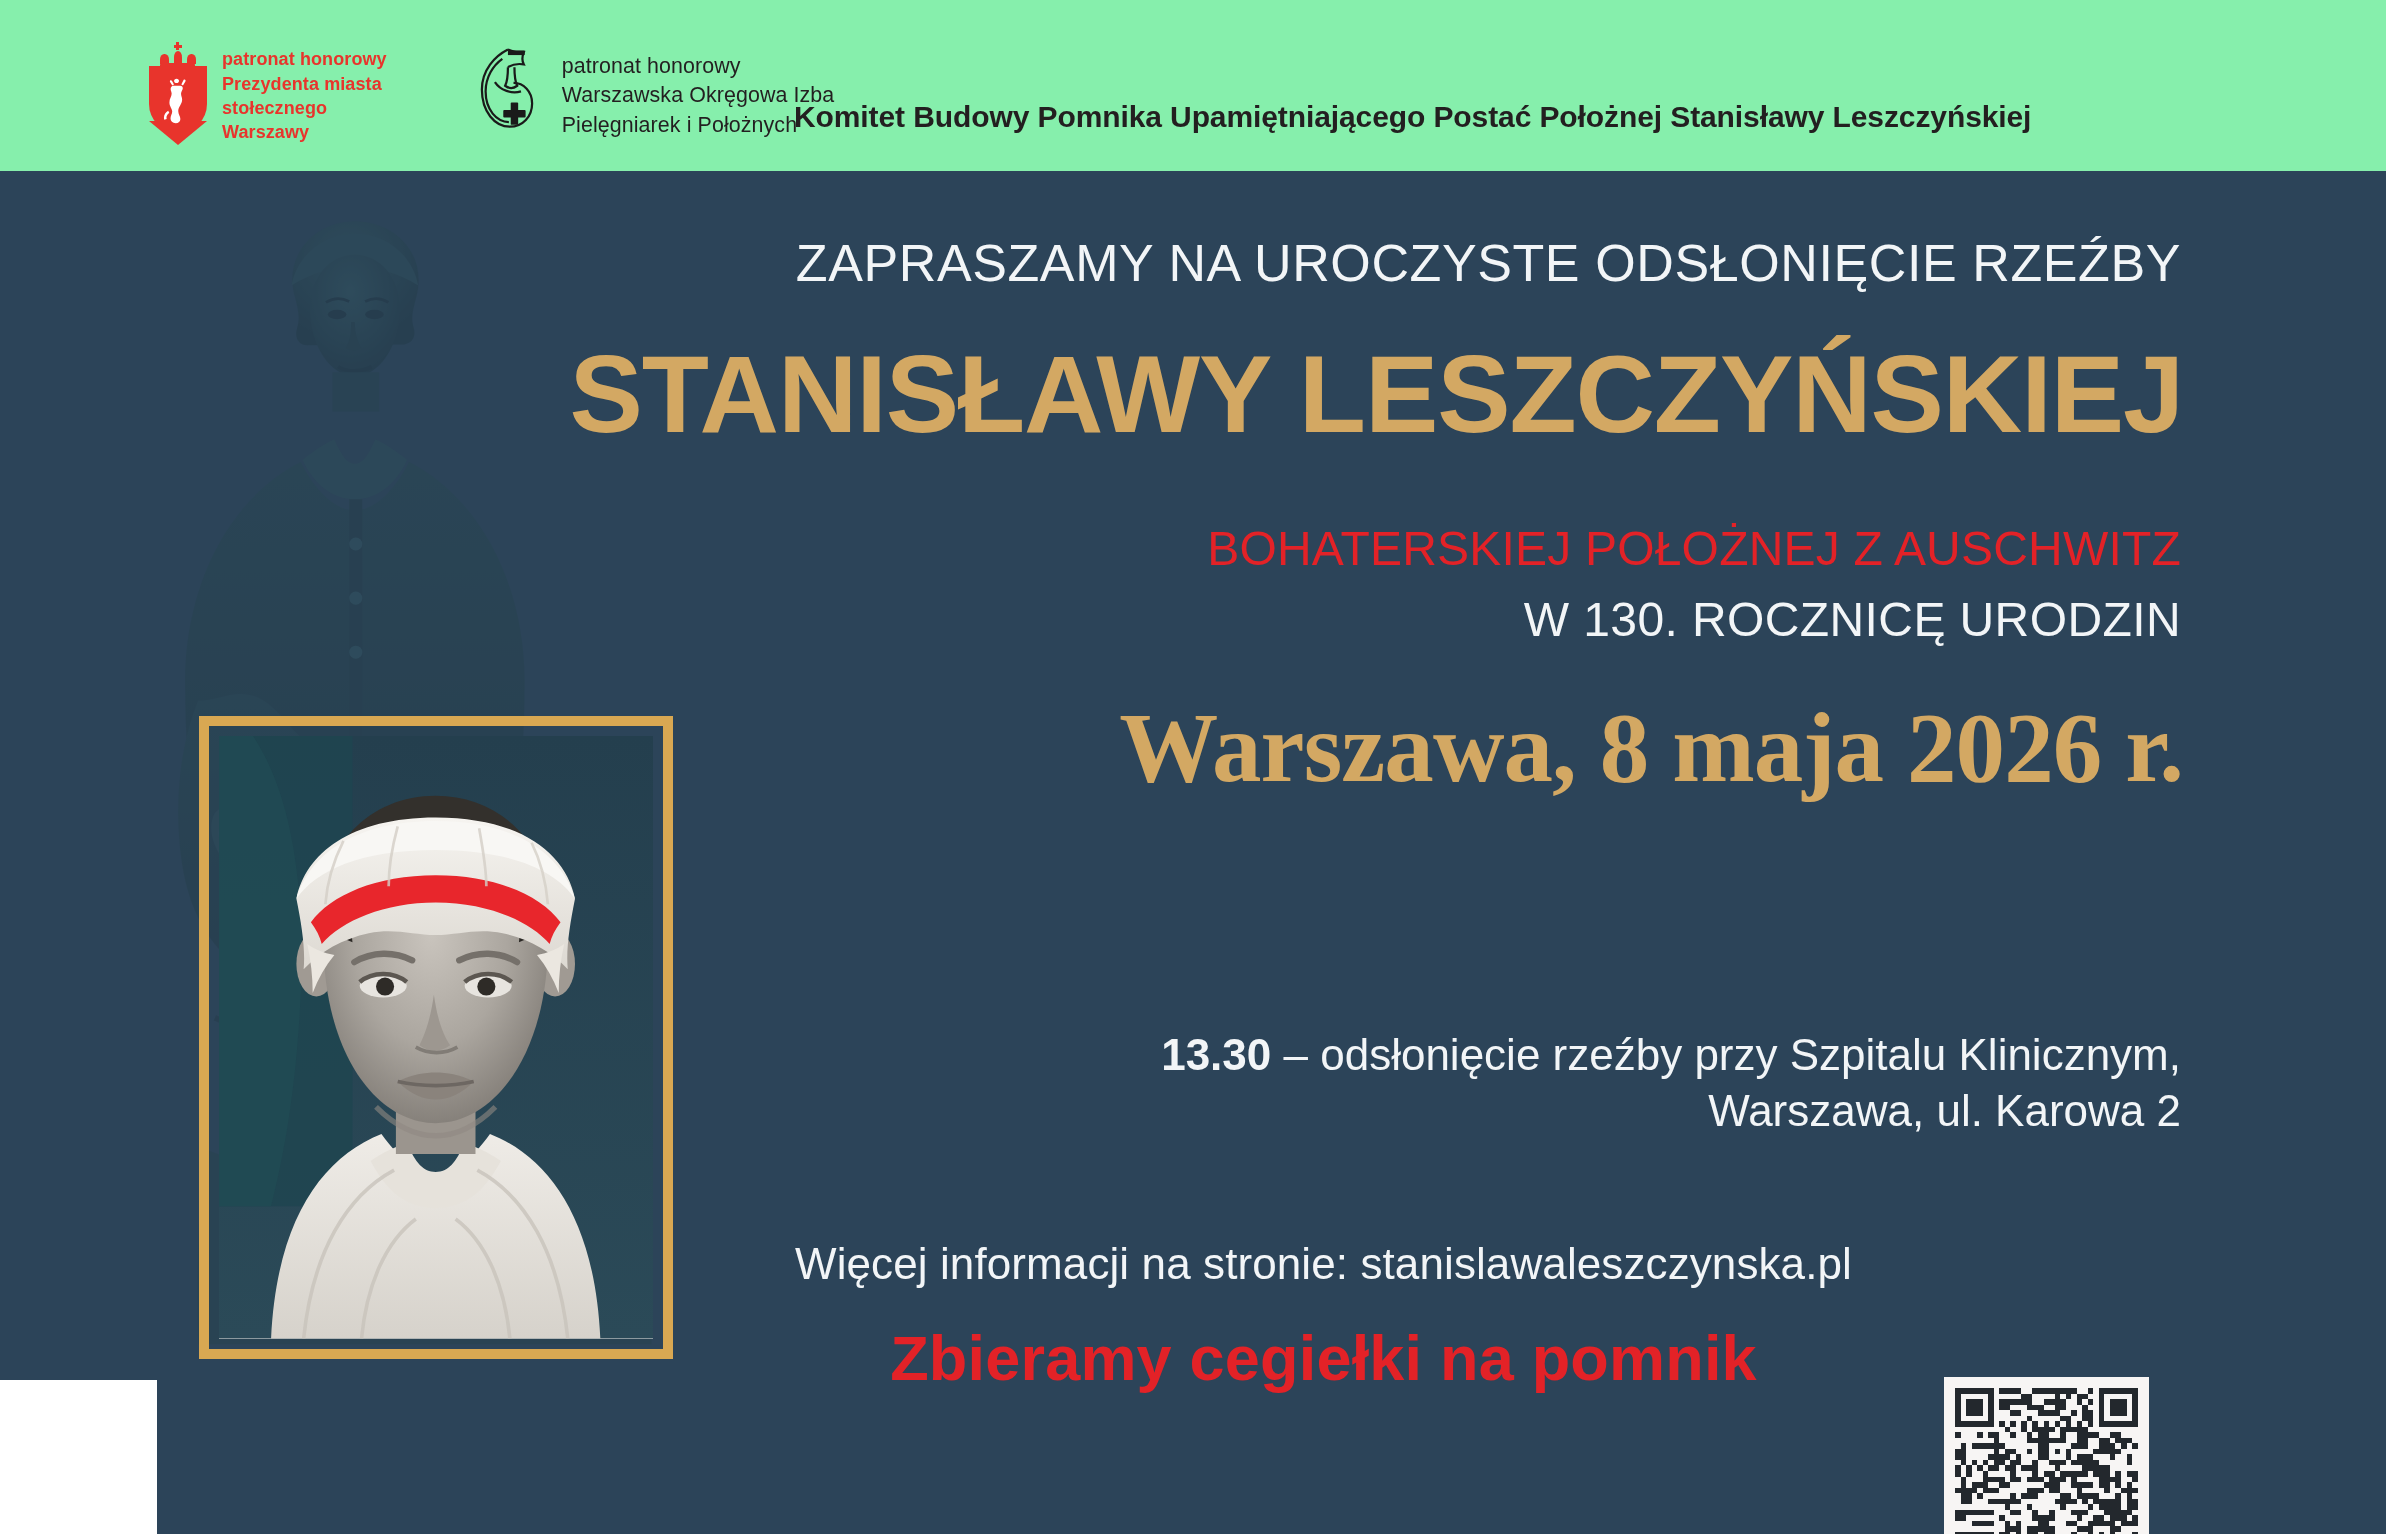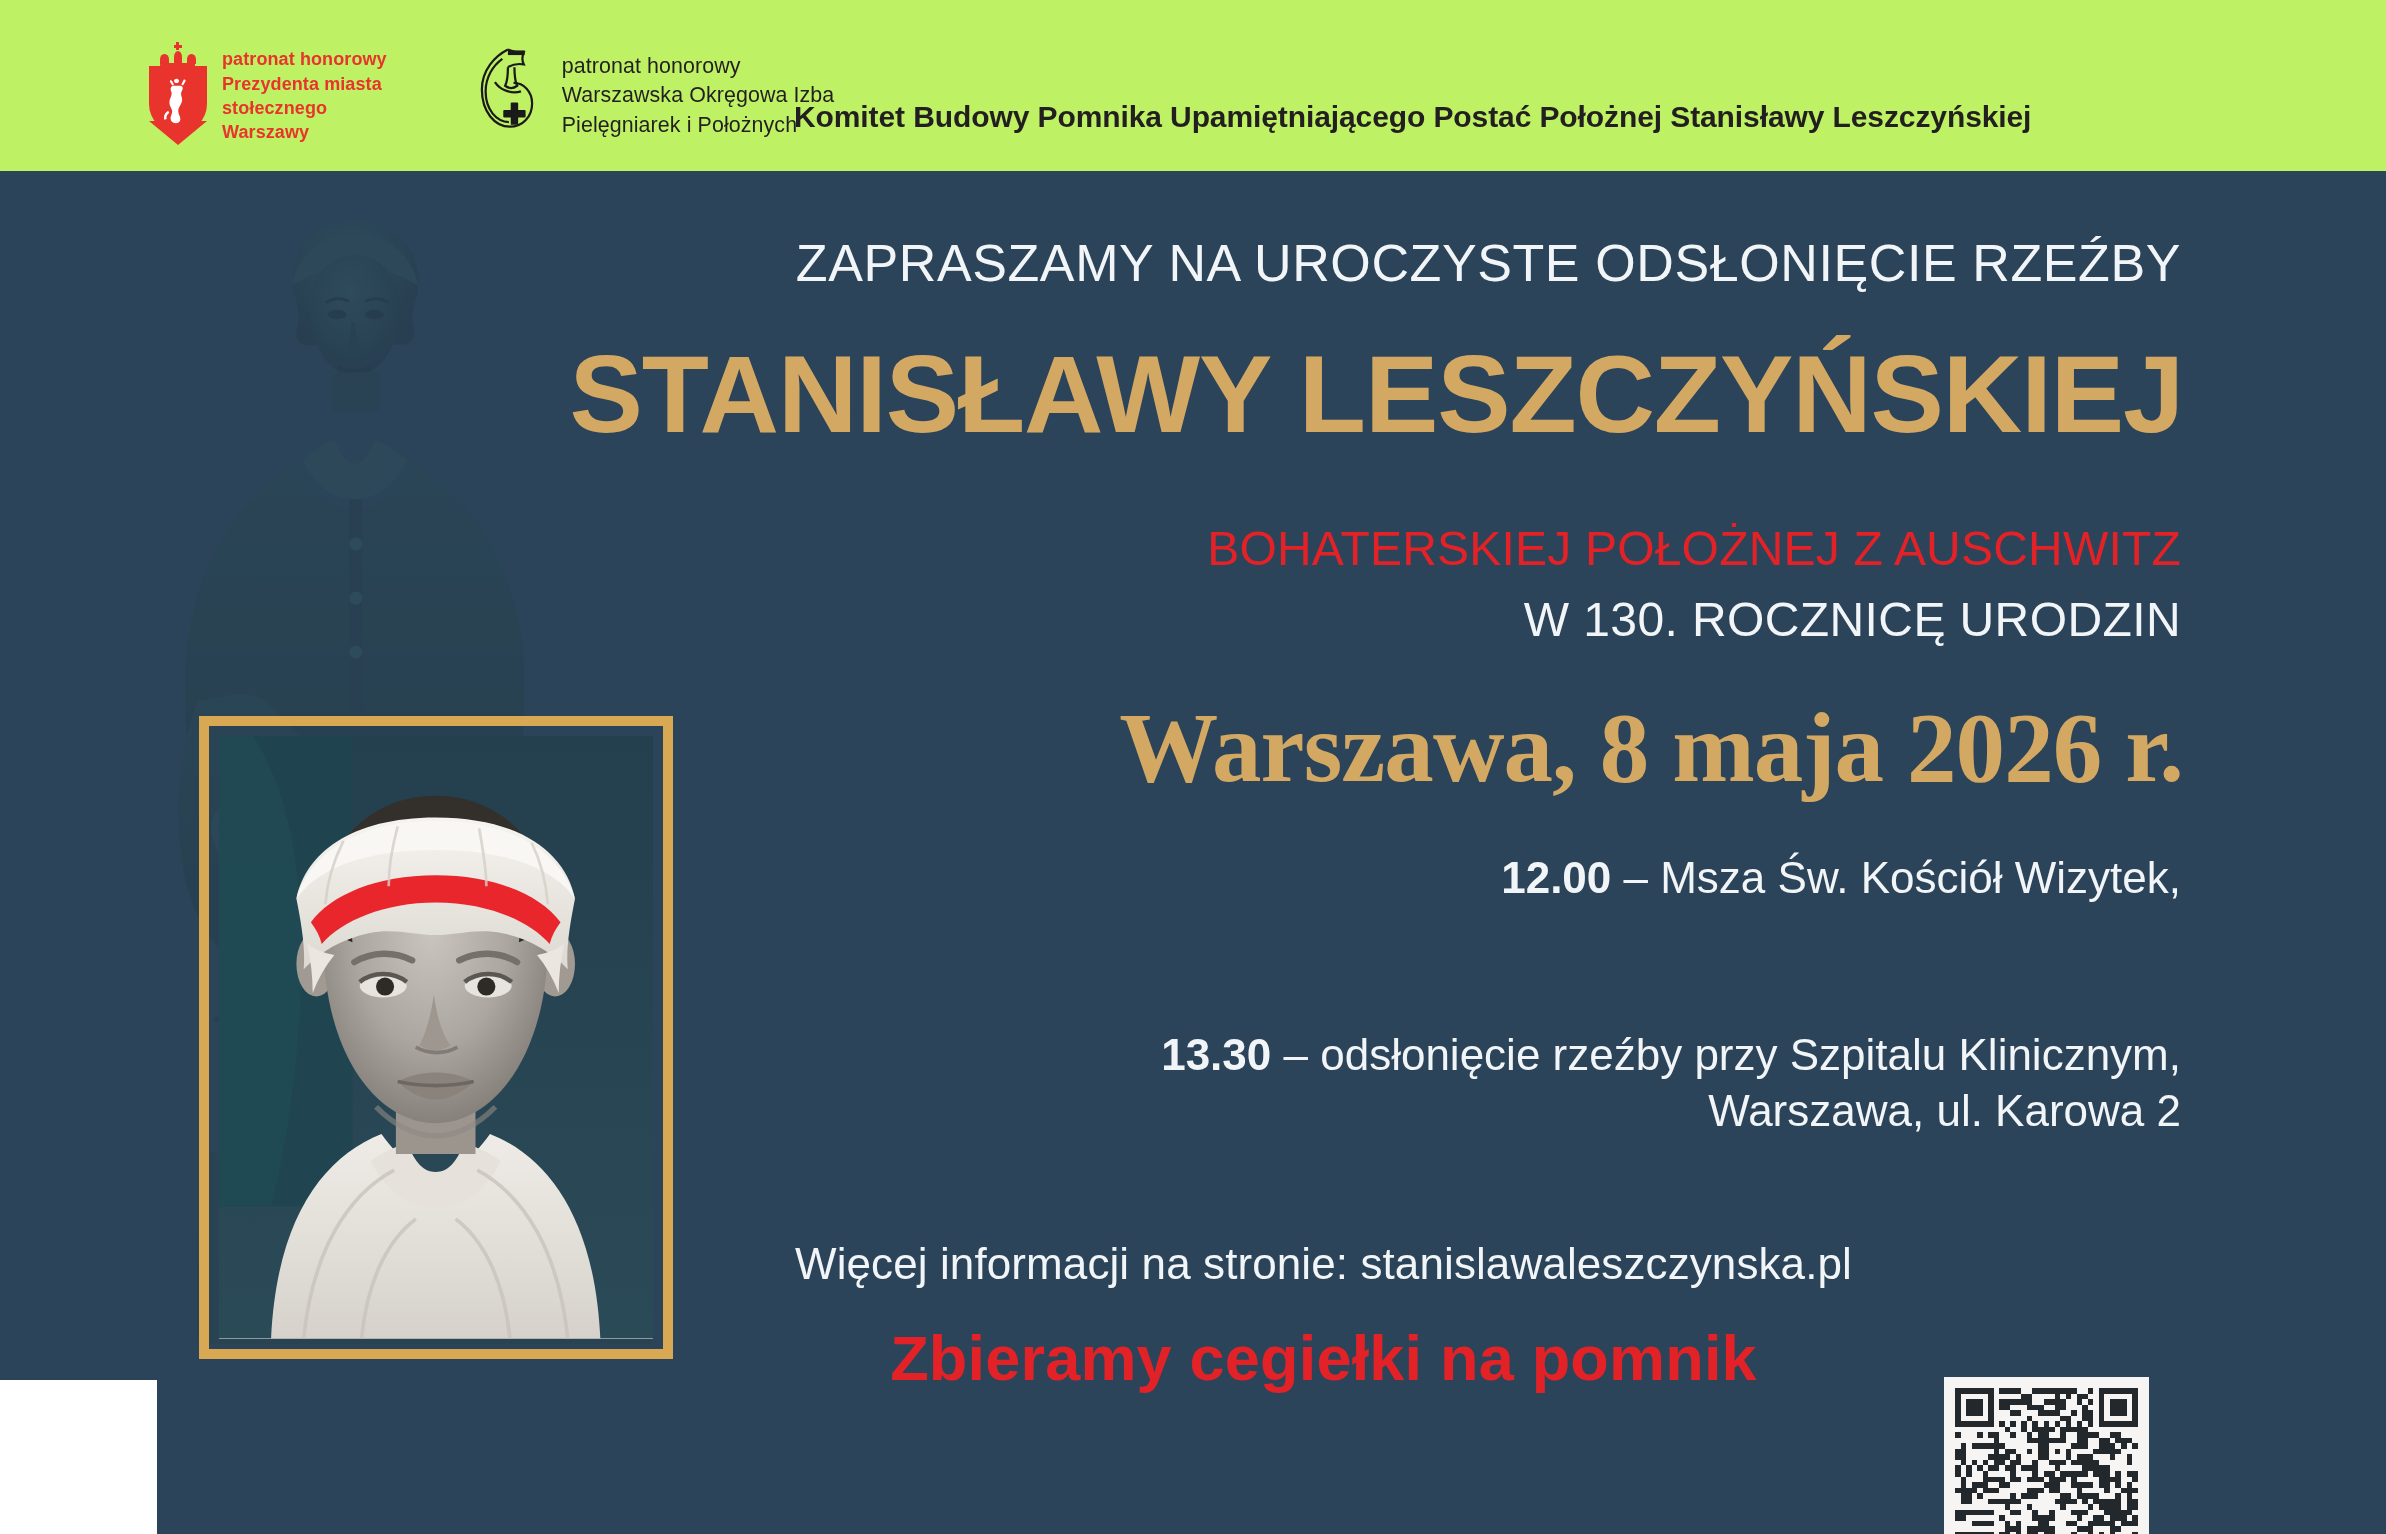--- a/index.html
+++ b/index.html
@@ -13,21 +13,21 @@
   #poster{
     position:absolute; inset:0;
     width:2387px; height:1534px;
     background:#ffffff;
     overflow:hidden;
   }
 
   
   #header{
     position:absolute; left:0; top:0; width:2387px; height:171px;
-    background:#bef264;
+    background:#86efac;
     z-index:40;
   }
   #logos{
     position:absolute; left:149px; top:41px;
     display:flex; align-items:center; gap:80px;
   }
   .logo-block{ display:flex; align-items:center; gap:15px; }
 
   
   .crest{ position:relative; width:58px; height:110px; }
@@ -408,23 +408,20 @@
 
       <div id="l-name" class="t-line">STANISŁAWY LESZCZYŃSKIEJ</div>
 
       <div id="l-hero" class="t-line">BOHATERSKIEJ POŁOŻNEJ Z AUSCHWITZ</div>
 
       <div id="l-anniv" class="t-line">W 130. ROCZNICĘ URODZIN</div>
 
       <div id="l-date" class="t-line">Warszawa, 8 maja 2026 r.</div>
 
       <div id="sched1" class="sched">
-        <div>
-          <b>12.00</b><span> – </span><span>Msza Św. Kościół Wizytek,</span>
-        </div>
       </div>
 
       <div id="sched2" class="sched">
         <div>
           <b>13.30</b><span> – </span><span>odsłonięcie rzeźby przy Szpitalu Klinicznym,</span>
         </div>
         <div>Warszawa, ul. Karowa 2</div>
       </div>
 
       <div id="l-www">Więcej informacji na stronie: stanislawaleszczynska.pl</div>

